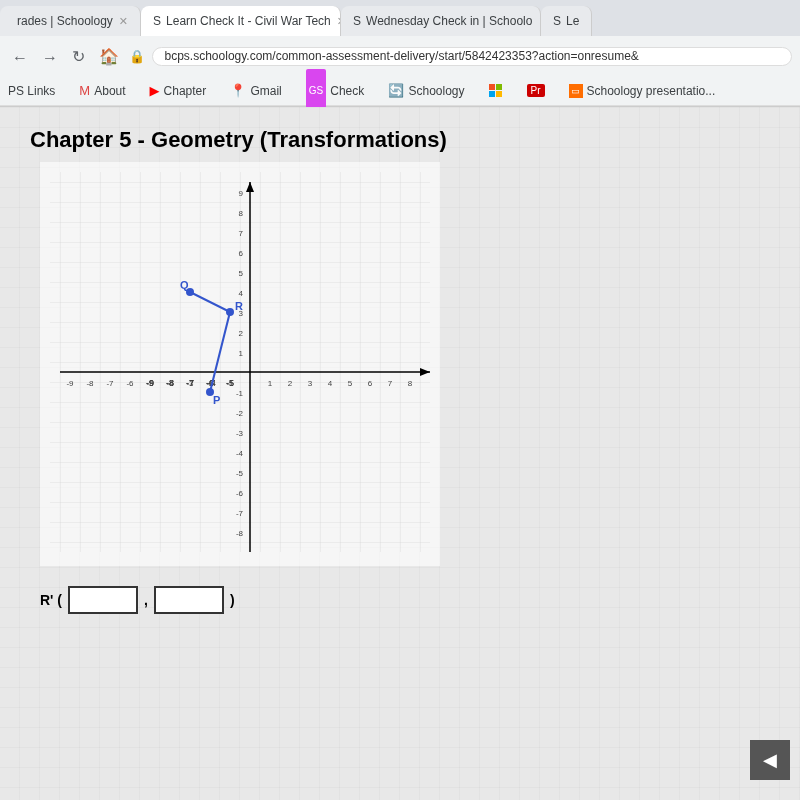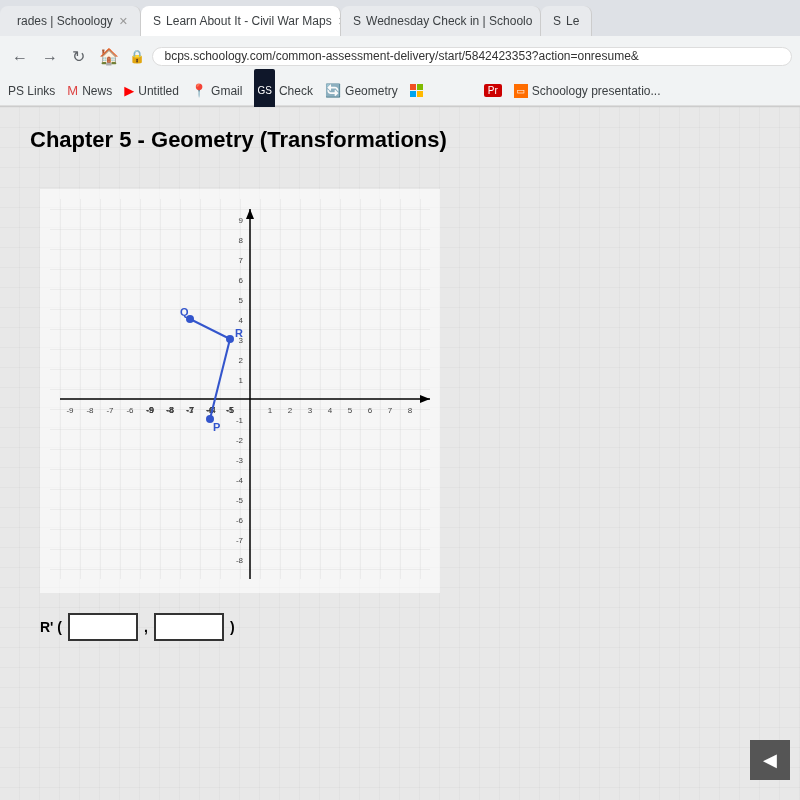--- a/index.html
+++ b/index.html
@@ -90,21 +90,21 @@
     }
 
     .bookmarks-bar {
       display: flex;
       align-items: center;
       padding: 3px 8px;
       background: #f1f3f4;
       border-bottom: 1px solid #ddd;
       height: 30px;
       font-size: 12px;
-      gap: 12px;
+      gap: 24px;
     }
 
     .bookmark-item {
       display: flex;
       align-items: center;
       gap: 4px;
       color: #3c4043;
       font-size: 12px;
       cursor: pointer;
       white-space: nowrap;
@@ -121,21 +121,21 @@
         repeating-linear-gradient(0deg, transparent, transparent 19px, rgba(0,0,0,0.05) 20px),
         repeating-linear-gradient(90deg, transparent, transparent 19px, rgba(0,0,0,0.05) 20px);
       min-height: 700px;
       padding: 20px 30px;
     }
 
     .chapter-title {
       font-size: 22px;
       font-weight: bold;
       color: #000;
-      margin-bottom: 36px;
+      margin-bottom: 9px;
     }
 
     .question-text {
       font-size: 14px;
       color: #222;
       margin-bottom: 20px;
       margin-left: 10px;
     }
 
     .graph-container {
@@ -190,21 +190,21 @@
 <div class="browser-chrome">
 
   <div class="tab-bar">
     <div class="tab">
       <span class="tab-favicon"></span>
       <span>rades | Schoology</span>
       <span class="tab-close">✕</span>
     </div>
     <div class="tab active">
       <span class="tab-favicon">S</span>
-      <span>Learn About It - Civil War Maps</span>
+      <span>Learn Check It - Civil War Tech</span>
       <span class="tab-close">✕</span>
     </div>
     <div class="tab">
       <span class="tab-favicon">S</span>
       <span>Wednesday Check in | Schoolo</span>
       <span class="tab-close">✕</span>
     </div>
     <div class="tab">
       <span class="tab-favicon">S</span>
       <span>Le</span>
@@ -219,48 +219,48 @@
     <span style="font-size:13px;color:#555;">🔒</span>
     <input class="address-bar" type="text" value="bcps.schoology.com/common-assessment-delivery/start/5842423353?action=onresume&amp;" style="">
   </div>
 
   <div class="bookmarks-bar">
     <span class="bookmark-item">
       <span>PS Links</span>
     </span>
     <span class="bookmark-item">
       <span class="bookmark-icon" style="color:#d44;">M</span>
-      <span>News</span>
+      <span>About</span>
     </span>
     <span class="bookmark-item">
       <span class="bookmark-icon" style="color:#f00;">▶</span>
-      <span>Untitled</span>
+      <span>Chapter</span>
     </span>
     <span class="bookmark-item">
       <span class="bookmark-icon">📍</span>
       <span>Gmail</span>
     </span>
     <span class="bookmark-item">
-      <span class="bookmark-icon" style="background:#0f172a;color:#fff;padding:16px 3px;font-size:10px;border-radius:2px;">GS</span>
+      <span class="bookmark-icon" style="background:#d946ef;color:#fff;padding:16px 3px;font-size:10px;border-radius:2px;">GS</span>
       <span>Check</span>
     </span>
     <span class="bookmark-item">
       <span class="bookmark-icon" style="color:#1a73e8;">🔄</span>
-      <span>Geometry</span>
+      <span>Schoology</span>
     </span>
     <span class="bookmark-item">
       <span style="display:inline-grid;grid-template-columns:1fr 1fr;gap:1px;width:14px;height:14px;">
         <span style="background:#f25022;width:6px;height:6px;"></span>
         <span style="background:#7fba00;width:6px;height:6px;"></span>
         <span style="background:#00a4ef;width:6px;height:6px;"></span>
         <span style="background:#ffb900;width:6px;height:6px;"></span>
       </span>
     </span>
     <span class="bookmark-item">
-      <span style="background:#c00;color:#fff;padding:1px 4px;font-size:10px;border-radius:2px;margin-left:48px;">Pr</span>
+      <span style="background:#c00;color:#fff;padding:1px 4px;font-size:10px;border-radius:2px;">Pr</span>
     </span>
     <span class="bookmark-item">
       <span style="background:#ff6d00;color:#fff;width:14px;height:14px;display:inline-flex;align-items:center;justify-content:center;font-size:9px;">▭</span>
       <span>Schoology presentatio...</span>
     </span>
   </div>
 </div>
 
 <div class="page-content" style="position:relative;">
   <h1 class="chapter-title">Chapter 5 - Geometry (Transformations)</h1>

